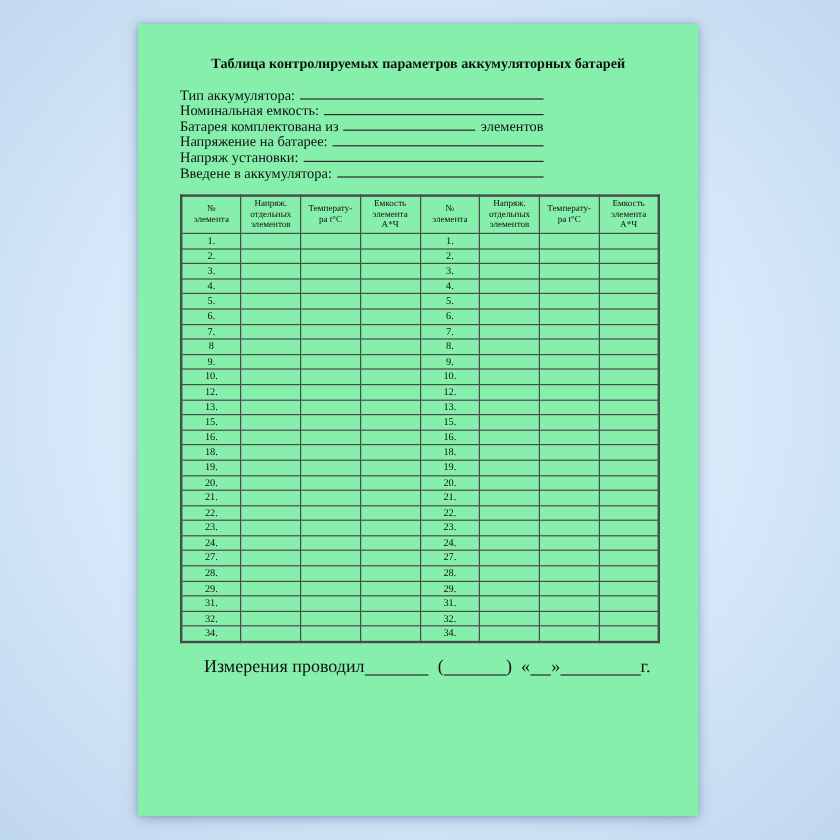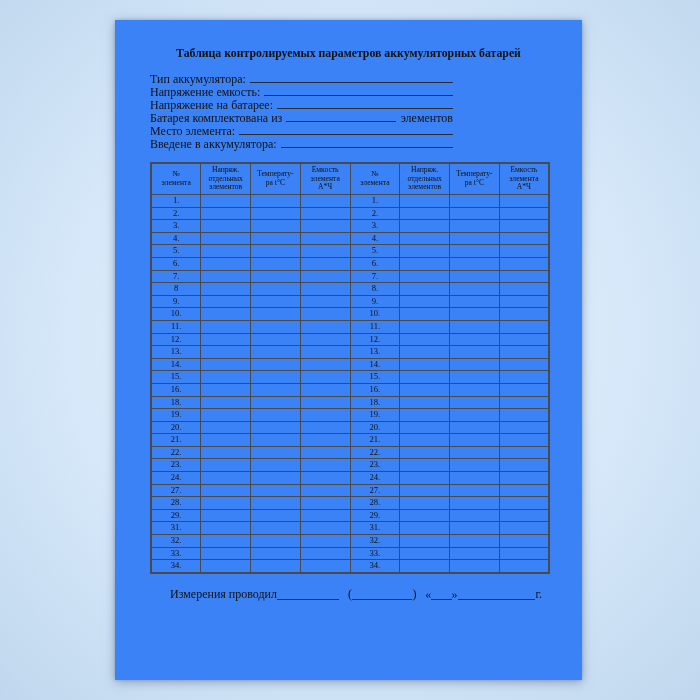--- a/index.html
+++ b/index.html
@@ -15,21 +15,21 @@
     position: relative;
     background: radial-gradient(circle at 50% 48%,
       #e9f3fd 0%, #ddedfb 38%, #d3e6f8 62%, #c9def2 82%, #bfd7ee 100%);
   }
   .paper {
     position: absolute;
     left: 115px;
     top: 20px;
     width: 467px;
     height: 660px;
-    background: #3b82f6;
+    background: #86efac;
     box-shadow: 0 2px 10px rgba(84,110,150,0.55), 0 0 3px rgba(84,110,150,0.35);
   }
   .doc-title {
     margin: 26px 18px 0 18px;
     text-align: center;
     font-size: 11.8px;
     font-weight: bold;
     line-height: 15px;
     white-space: nowrap;
   }
@@ -76,22 +76,22 @@
   }
   .ptable td {
     height: 11.6px;
     padding: 0;
     font-size: 8.6px;
     line-height: 11.6px;
   }
   .footer-line {
     margin: 14px 0 16px 55px;
     display: flex;
-    align-items: center;
-    font-size: 12px;
+    align-items: flex-end;
+    font-size: 15px;
     line-height: 13px;
     white-space: nowrap;
     width: 372px;
   }
   .fline {
     border-bottom: 1px solid #2a2a2a;
     height: 10px;
     display: inline-block;
   }
   .fl-1 { width: 64px; }
@@ -105,34 +105,34 @@
 
 <div class="paper">
   <div class="doc-title">Таблица контролируемых параметров аккумуляторных батарей</div>
 
   <div class="fields" id="fields">
       <div class="field-row">
         <span class="field-label">Тип аккумулятора:</span>
         <span class="blank-line"></span>
       </div>
       <div class="field-row">
-        <span class="field-label">Напряжение емкость:</span>
-        <span class="blank-line"></span>
+        <span class="field-label">Номинальная емкость:</span>
+        <span class="blank-line"></span>
+      </div>
+      <div class="field-row">
+        <span class="field-label">Батарея комплектована из</span>
+        <span class="blank-line"></span>
+        <span class="suffix">элементов</span>
       </div>
       <div class="field-row">
         <span class="field-label">Напряжение на батарее:</span>
         <span class="blank-line"></span>
       </div>
       <div class="field-row">
-        <span class="field-label">Батарея комплектована из</span>
-        <span class="blank-line"></span>
-        <span class="suffix">элементов</span>
-      </div>
-      <div class="field-row">
-        <span class="field-label">Место элемента:</span>
+        <span class="field-label">Напряж установки:</span>
         <span class="blank-line"></span>
       </div>
       <div class="field-row">
         <span class="field-label">Введене в аккумулятора:</span>
         <span class="blank-line"></span>
       </div>
     </div>
 
   <table class="ptable">
     <thead>
@@ -254,60 +254,40 @@
           <td>10.</td>
           <td></td>
           <td></td>
           <td></td>
           <td>10.</td>
           <td></td>
           <td></td>
           <td></td>
         </tr>
         <tr>
-          <td>11.</td>
-          <td></td>
-          <td></td>
-          <td></td>
-          <td>11.</td>
-          <td></td>
-          <td></td>
-          <td></td>
-        </tr>
-        <tr>
           <td>12.</td>
           <td></td>
           <td></td>
           <td></td>
           <td>12.</td>
           <td></td>
           <td></td>
           <td></td>
         </tr>
         <tr>
           <td>13.</td>
           <td></td>
           <td></td>
           <td></td>
           <td>13.</td>
           <td></td>
           <td></td>
           <td></td>
         </tr>
         <tr>
-          <td>14.</td>
-          <td></td>
-          <td></td>
-          <td></td>
-          <td>14.</td>
-          <td></td>
-          <td></td>
-          <td></td>
-        </tr>
-        <tr>
           <td>15.</td>
           <td></td>
           <td></td>
           <td></td>
           <td>15.</td>
           <td></td>
           <td></td>
           <td></td>
         </tr>
         <tr>
@@ -429,30 +409,20 @@
           <td></td>
           <td></td>
           <td></td>
         </tr>
         <tr>
           <td>32.</td>
           <td></td>
           <td></td>
           <td></td>
           <td>32.</td>
-          <td></td>
-          <td></td>
-          <td></td>
-        </tr>
-        <tr>
-          <td>33.</td>
-          <td></td>
-          <td></td>
-          <td></td>
-          <td>33.</td>
           <td></td>
           <td></td>
           <td></td>
         </tr>
         <tr>
           <td>34.</td>
           <td></td>
           <td></td>
           <td></td>
           <td>34.</td>

